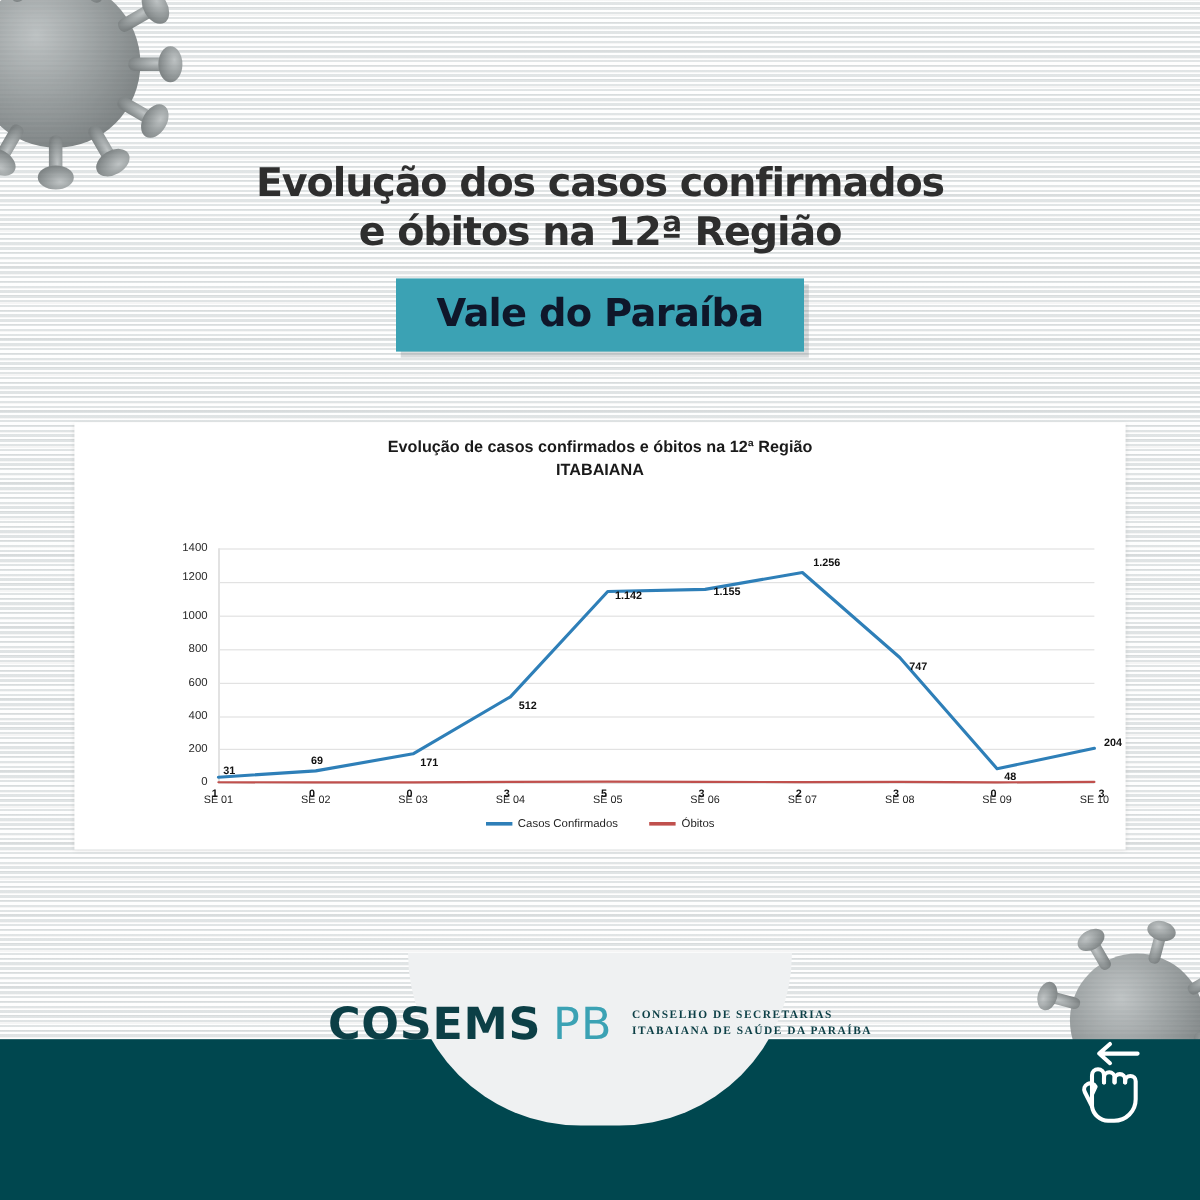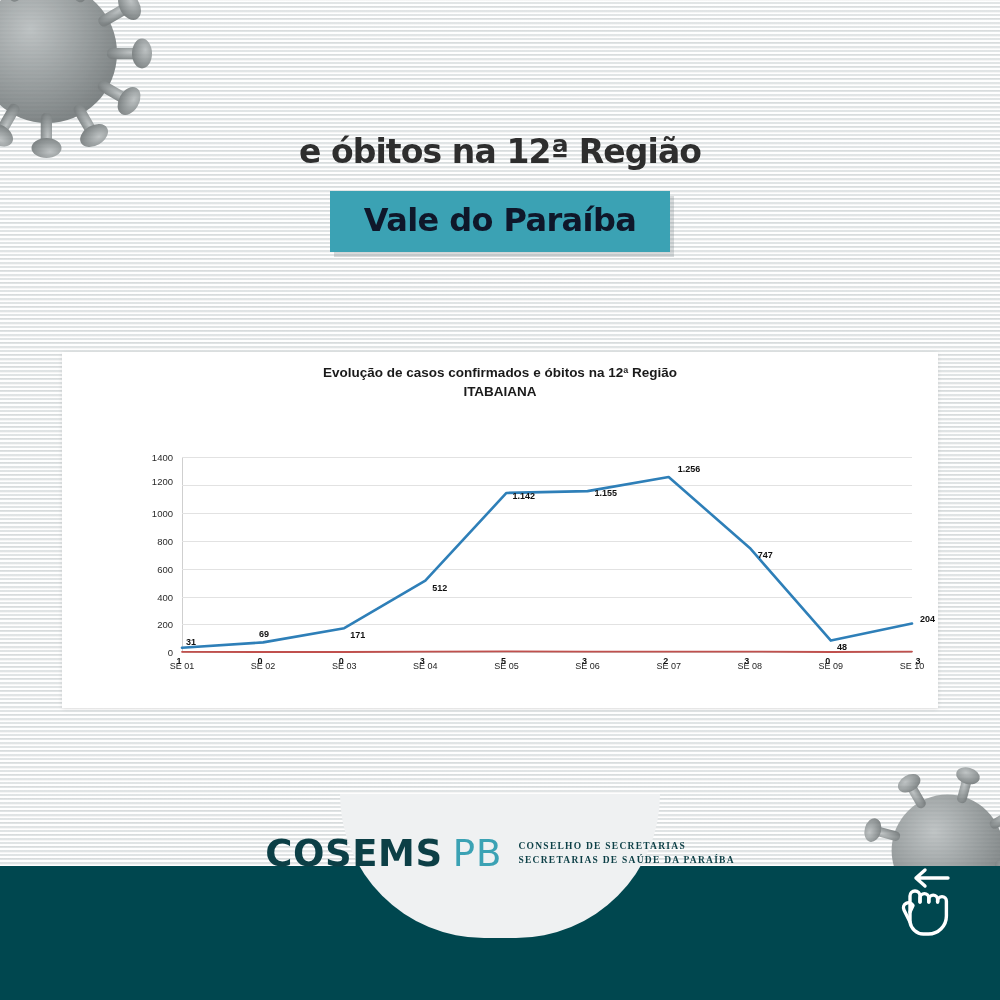--- a/index.html
+++ b/index.html
@@ -244,20 +244,21 @@
         </g>
       <g transform="rotate(330 50 50)">
           <rect x="48" y="14" width="4.5" height="13" rx="2"></rect>
           <ellipse cx="50.2" cy="14" rx="5.6" ry="3.8"></ellipse>
         </g>
     </g>
   </g>
 </svg>
 
 <div id="headline">
+  <div class="line">Evolução dos casos confirmados</div>
   <div class="line">e óbitos na 12ª Região</div>
   <div id="region-banner" style="background: rgb(59, 162, 180);">
     <span class="region-text">Vale do Paraíba</span>
   </div>
 </div>
 
 <div id="chart-card">
   <div id="chart-title">
     <div>Evolução de casos confirmados e óbitos  na 12ª Região</div>
     <div>ITABAIANA</div>
@@ -320,31 +321,41 @@
           <div class="dlabel" style="left: 321.444px; top: 198.304px; transform: translateX(-50%);">5</div>
           <div class="dlabel" style="left: 402.556px; top: 198.582px; transform: translateX(-50%);">3</div>
           <div class="dlabel" style="left: 483.667px; top: 198.721px; transform: translateX(-50%);">2</div>
           <div class="dlabel" style="left: 564.778px; top: 198.582px; transform: translateX(-50%);">3</div>
           <div class="dlabel" style="left: 645.889px; top: 199px; transform: translateX(-50%);">0</div>
           <div class="dlabel" style="left: 736px; top: 198.582px; transform: translateX(-50%);">3</div>
         </div>
     </div>
   </div>
 
+  <div id="legend">
+      <div class="legend-item">
+        <span class="legend-swatch" style="background: rgb(46, 127, 184);"></span>
+        <span class="legend-label">Casos Confirmados</span>
+      </div>
+      <div class="legend-item">
+        <span class="legend-swatch" style="background: rgb(192, 80, 77);"></span>
+        <span class="legend-label">Óbitos</span>
+      </div>
+    </div>
 </div>
 
 <div id="footer-bar" style="background: rgb(0, 71, 79);"></div>
 <div id="footer-notch"></div>
 
 <div id="logo">
   <span id="logo-cosems">COSEMS</span>
   <span id="logo-pb" style="color: rgb(59, 162, 180);">PB</span>
   <span id="logo-sub">
     <span>CONSELHO DE SECRETARIAS</span><br>
-    <span>SECRETARIAS DE SAÚDE DA PARAÍBA</span>
+    <span>ITABAIANA DE SAÚDE DA PARAÍBA</span>
   </span>
 </div>
 
 <svg id="swipe-hand" width="86" height="80" viewBox="0 0 86 80">
   <g fill="none" stroke="#ffffff" stroke-width="3.4" stroke-linecap="round" stroke-linejoin="round">
     <path d="M62 16 H30 M30 16 l9 -8 M30 16 l9 8"></path>
     <path d="M24 60 V34 a5 5 0 0 1 10 0 v6"></path>
     <path d="M34 40 v-4 a4.4 4.4 0 0 1 8.8 0 v4"></path>
     <path d="M42.8 40 v-2.5 a4.4 4.4 0 0 1 8.8 0 v2.5"></path>
     <path d="M51.6 40 v-1 a4.4 4.4 0 0 1 8.8 0 V54 a18 18 0 0 1 -18 18 h-5 a14 14 0 0 1 -13.4 -12 l-6 -12 a5 5 0 0 1 9 -4.4 L24 50"></path>

